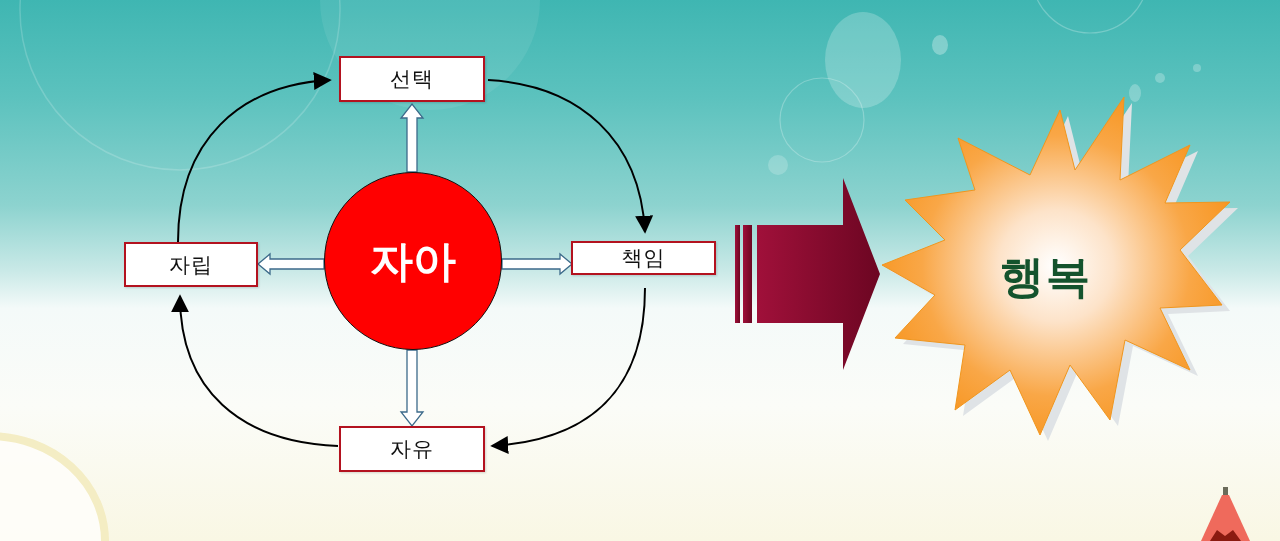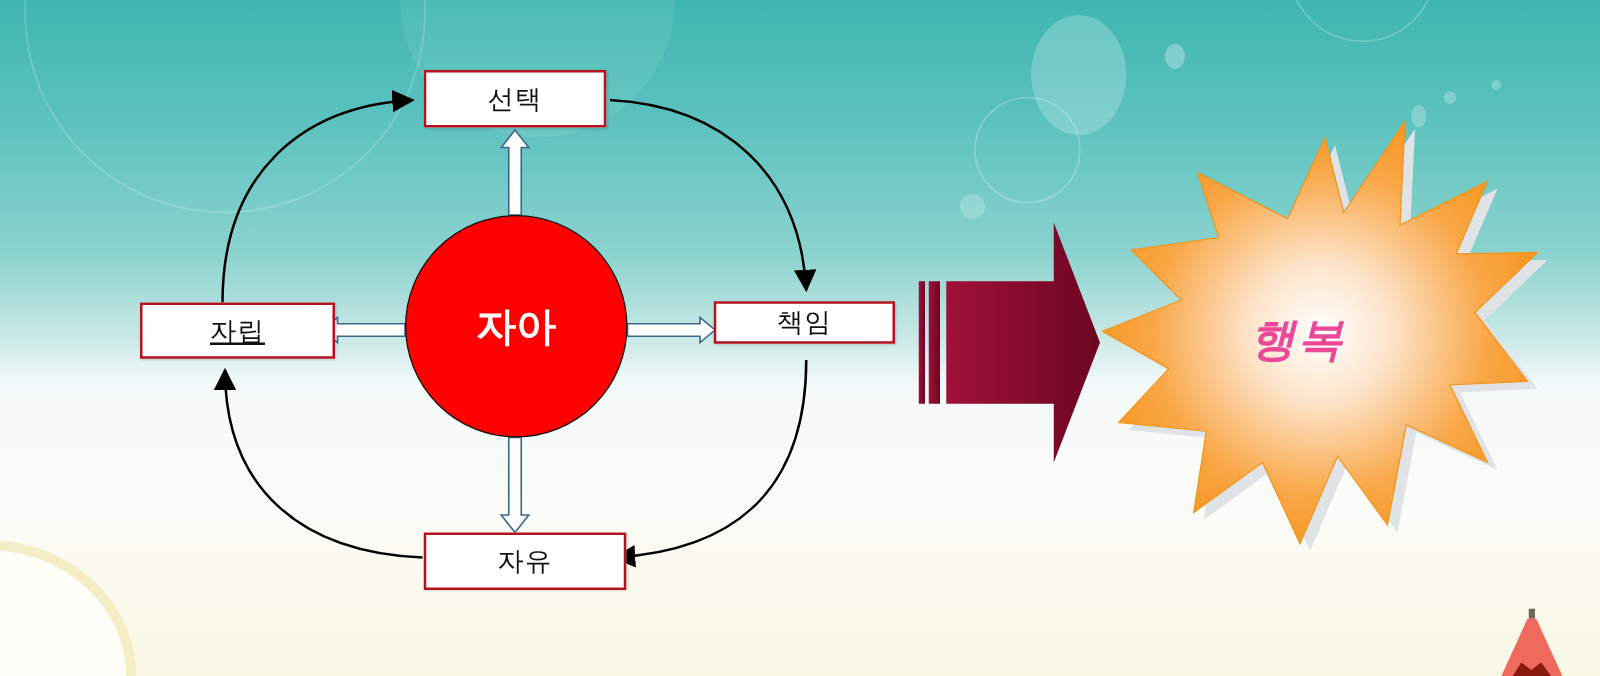--- a/index.html
+++ b/index.html
@@ -15,27 +15,26 @@
       position: absolute; background: #fff; border: 2px solid #b3121f;
       box-sizing: border-box; display: flex; align-items: center; justify-content: center;
       font-size: 21px; color: #111; letter-spacing: 1px;
       box-shadow: 1px 1px 2px rgba(0,0,0,0.15);
     }
     .center-circle {
       position: absolute; left: 324px; top: 172px; width: 178px; height: 178px;
       border-radius: 50%; background: #ff0000; border: 1.5px solid #111;
       box-sizing: border-box; display: flex; flex-direction: column;
       align-items: center; justify-content: center; color: #fff;
-      font-weight: bold; font-size: 32px; line-height: 40px;
+      font-weight: bold; font-size: 43px; line-height: 40px;
     }
     .center-circle .l2 { text-decoration: underline wavy #ccc 1px; text-underline-offset: 4px; }
     .happy-text {
-      position: absolute; left: 1000px; top: 248px; font-size: 36px; font-weight: bold; color: #ec4899;
+      position: absolute; left: 1000px; top: 248px; font-size: 44px; font-weight: bold; color: #14532d;
       letter-spacing: 2px;
-      font-style: italic;
     }
     svg { position: absolute; left: 0; top: 0; }
   </style>
 </head>
 <body>
 
 <svg class="bg-layer" width="1280" height="541">
   <circle cx="180" cy="10" r="160" fill="none" stroke="rgba(255,255,255,0.18)" stroke-width="1.5"></circle>
   <circle cx="430" cy="0" r="110" fill="rgba(255,255,255,0.08)"></circle>
   <ellipse cx="863" cy="60" rx="38" ry="48" fill="rgba(255,255,255,0.22)"></ellipse>
@@ -90,20 +89,20 @@
 
   <g>
     <rect x="1223" y="487" width="5" height="8" fill="#6b6b5a"></rect>
     <path d="M1222,495 L1229,495 L1250,541 L1201,541 Z" fill="#ef6a5c"></path>
     <path d="M1210,541 L1217,530 L1225,536 L1233,530 L1241,541 Z" fill="#8a1a10"></path>
   </g>
 </svg>
 
 <div class="label-box" style="left:339px; top:56px; width:146px; height:46px;">선택</div>
 <div class="label-box" style="left:571px; top:241px; width:145px; height:34px;">책임</div>
-<div class="label-box" style="left:339px; top:426px; width:162px; height:46px;">자유</div>
-<div class="label-box" style="left:112px; top:242px; width:156px; height:45px;text-decoration:underline;">자립</div>
+<div class="label-box" style="left:339px; top:426px; width:146px; height:46px;">자유</div>
+<div class="label-box" style="left:124px; top:242px; width:134px; height:45px;">자립</div>
 
 <div class="center-circle">
   <span>자아</span>
 </div>
 
 <div class="happy-text">행복</div>
 
 </body></html>

